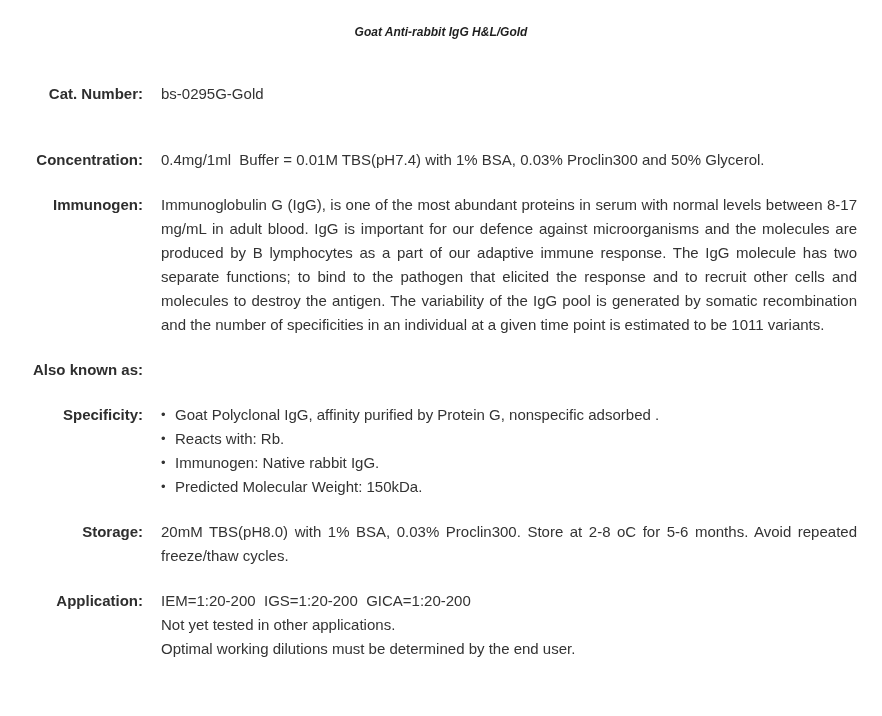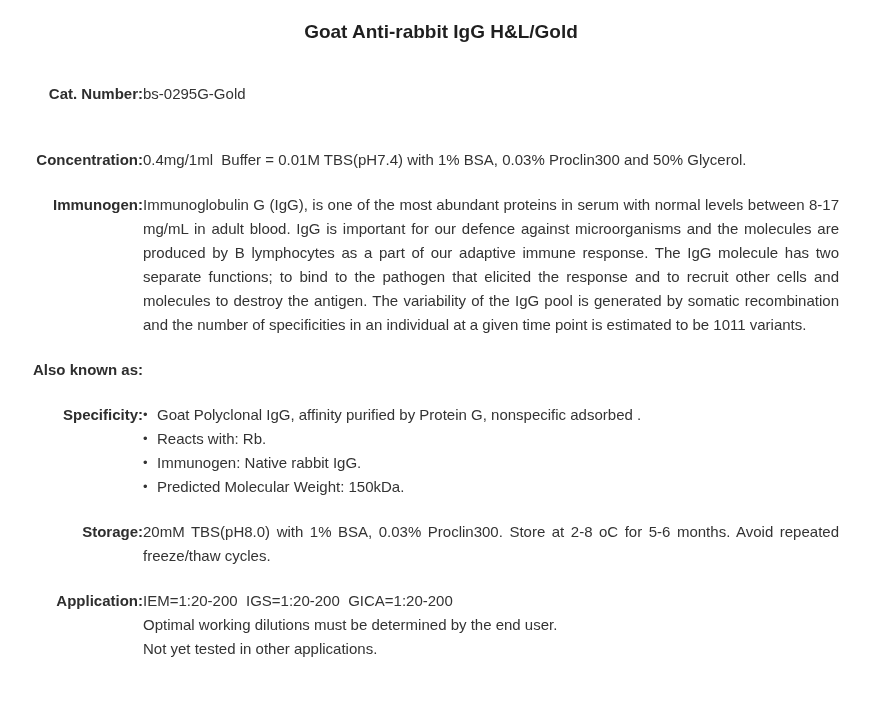--- a/index.html
+++ b/index.html
@@ -11,39 +11,41 @@
     background: #ffffff;
     font-family: "Liberation Sans", sans-serif;
     font-size: 15px;
     color: #333333;
     overflow: hidden;
   }
   .doc-title {
     padding-top: 20px;
     margin-bottom: 38px;
     text-align: center;
-    font-size: 19px;
+    font-size: 12px;
     font-weight: bold;
     color: #1f1f1f;
     line-height: 24px;
+    font-style: italic;
   }
   .field-row {
     display: flex;
     align-items: flex-start;
     margin-bottom: 21px;
     line-height: 24px;
   }
   .field-label {
     width: 143px;
     flex-shrink: 0;
     text-align: right;
     font-weight: bold;
     color: #2e2e2e;
   }
   .field-value {
+    margin-left: 18px;
     width: 696px;
   }
   .justify { text-align: justify; }
   .pre { white-space: pre-wrap; }
   ul.bullet-list { list-style: none; }
   ul.bullet-list li { display: flex; line-height: 24px; }
   .bullet-glyph {
     width: 14px;
     flex-shrink: 0;
     font-size: 13px;
@@ -105,18 +107,18 @@
 
   <div class="field-row">
     <div class="field-label">Storage:</div>
     <div class="field-value justify">20mM TBS(pH8.0) with 1% BSA, 0.03% Proclin300. Store at 2-8 oC for 5-6 months. Avoid repeated freeze/thaw cycles.</div>
   </div>
 
   <div class="field-row">
     <div class="field-label">Application:</div>
     <div class="field-value">
       <div class="app-line pre">IEM=1:20-200  IGS=1:20-200  GICA=1:20-200</div>
+      <div class="app-line">Not yet tested in other applications.</div>
       <div class="app-line">Optimal working dilutions must be determined by the end user.</div>
-      <div class="app-line">Not yet tested in other applications.</div>
     </div>
   </div>
 
 </div>
 
 </body></html>

